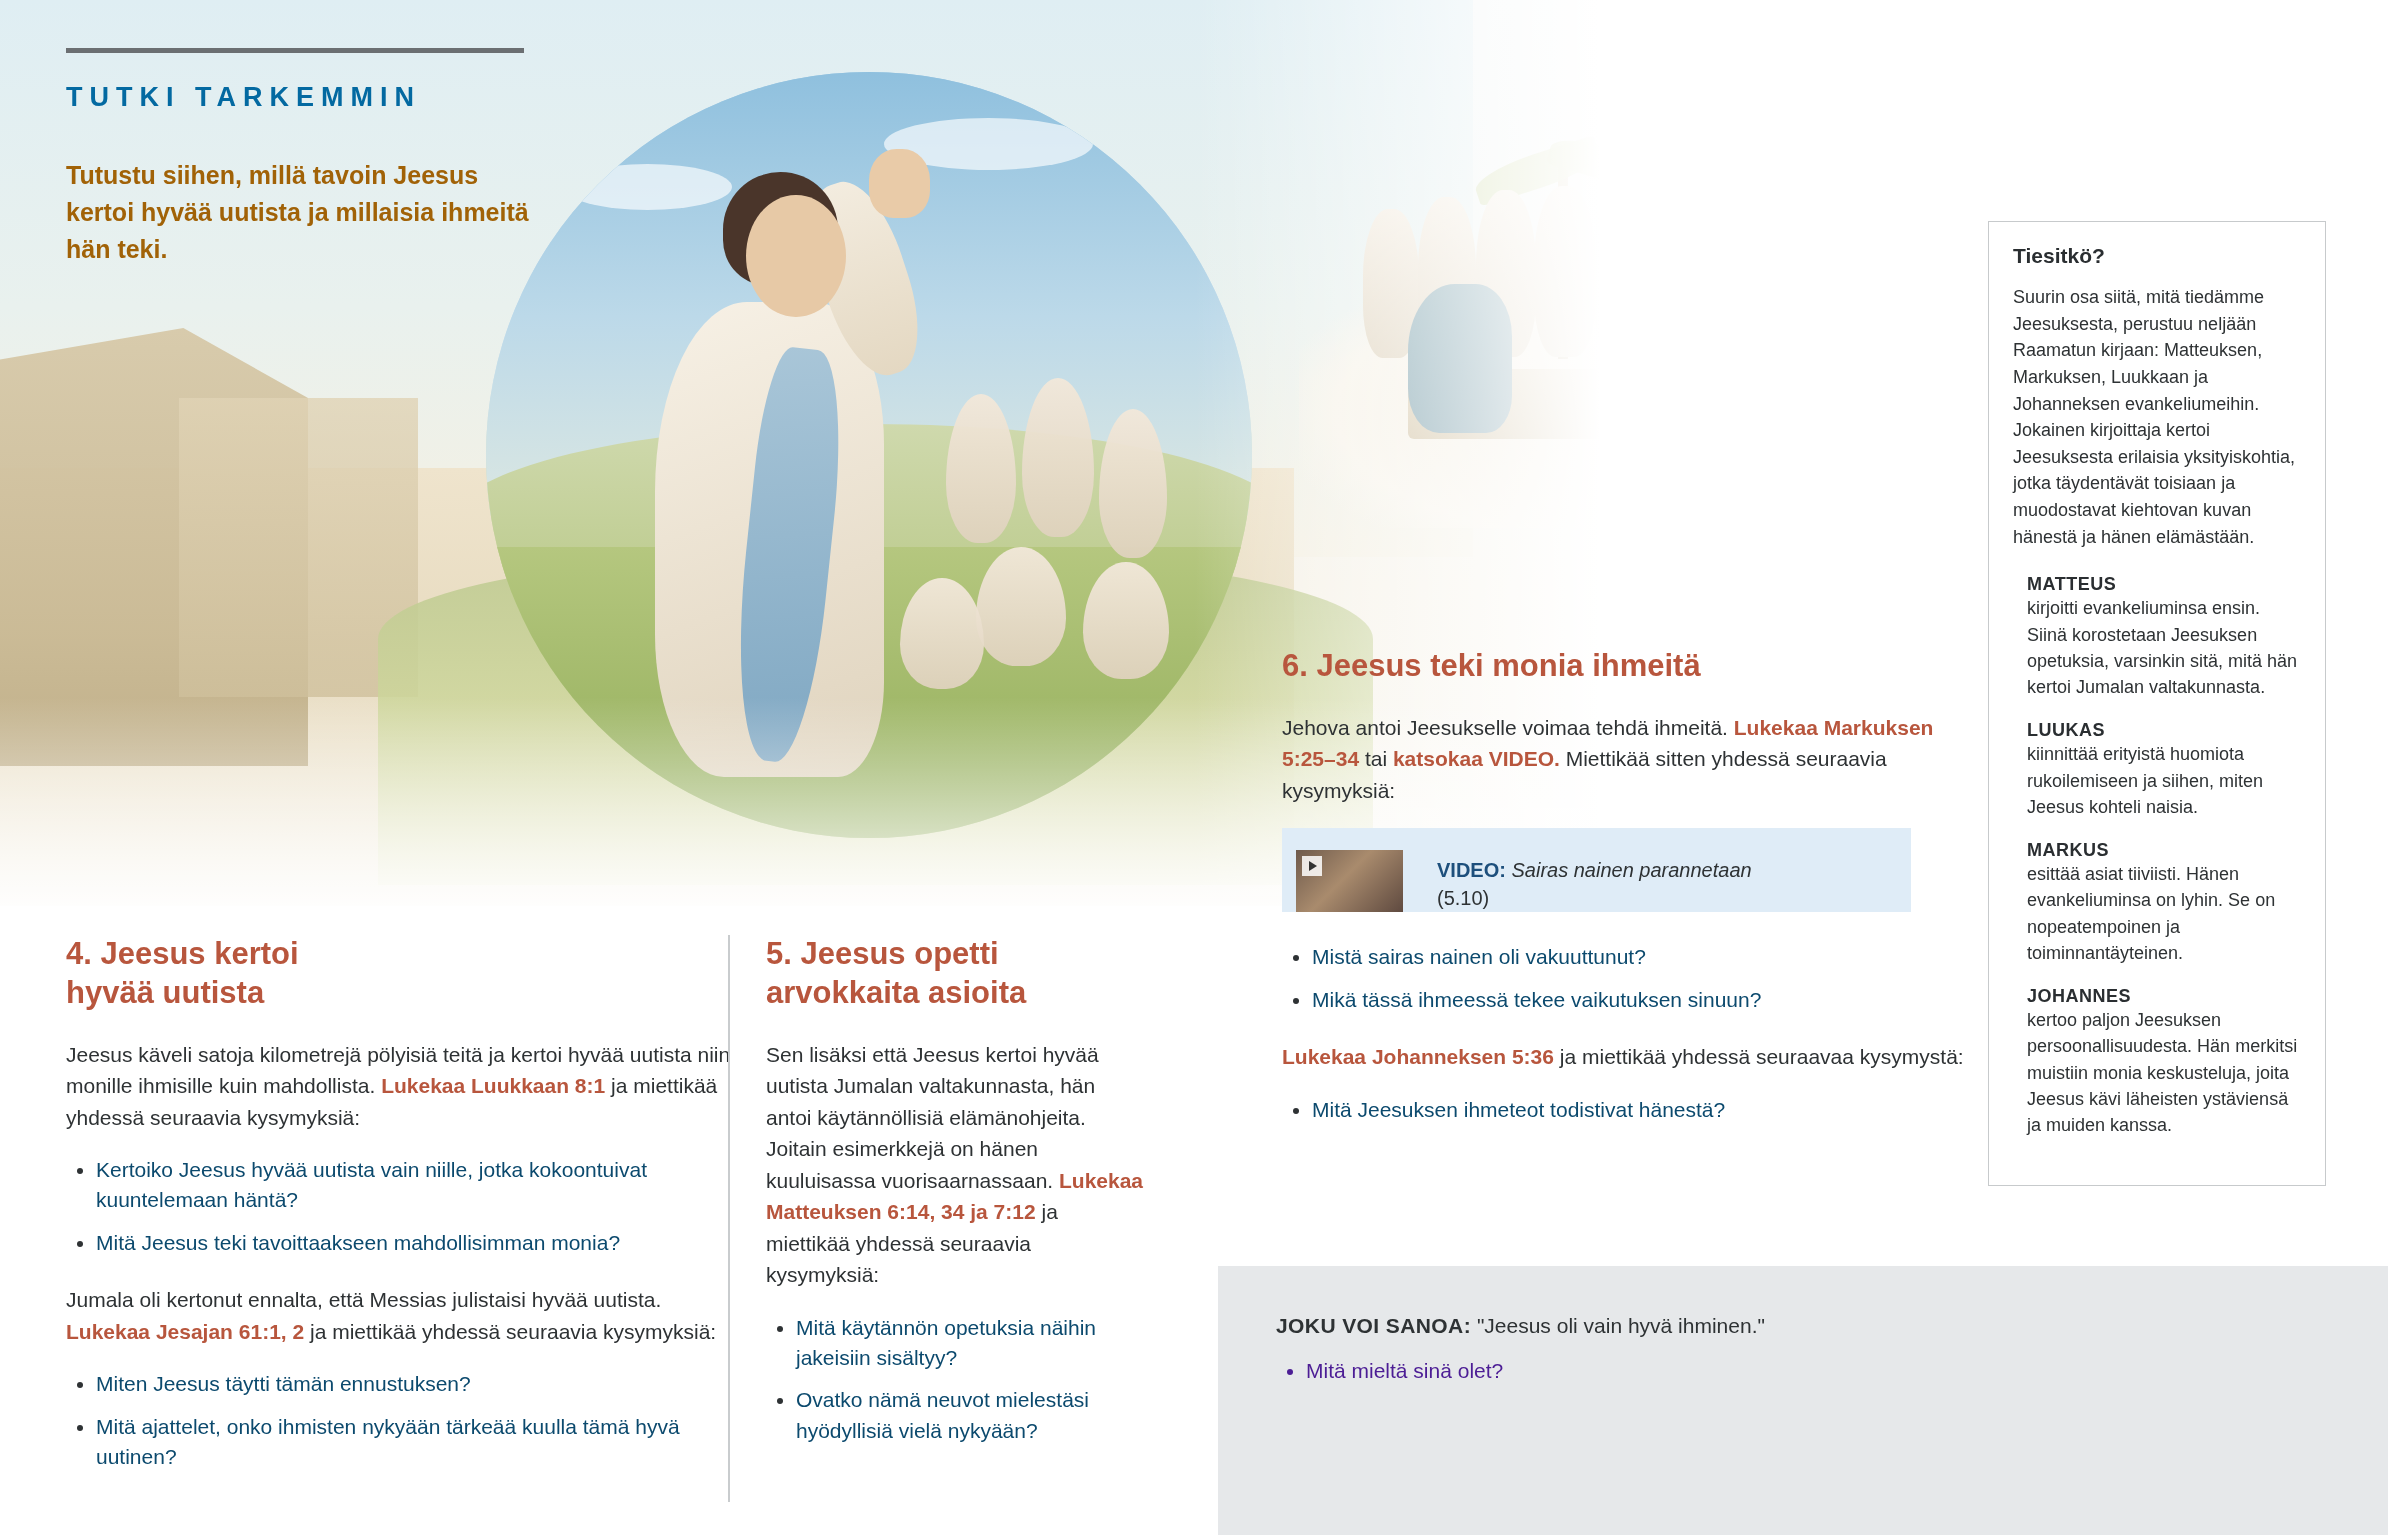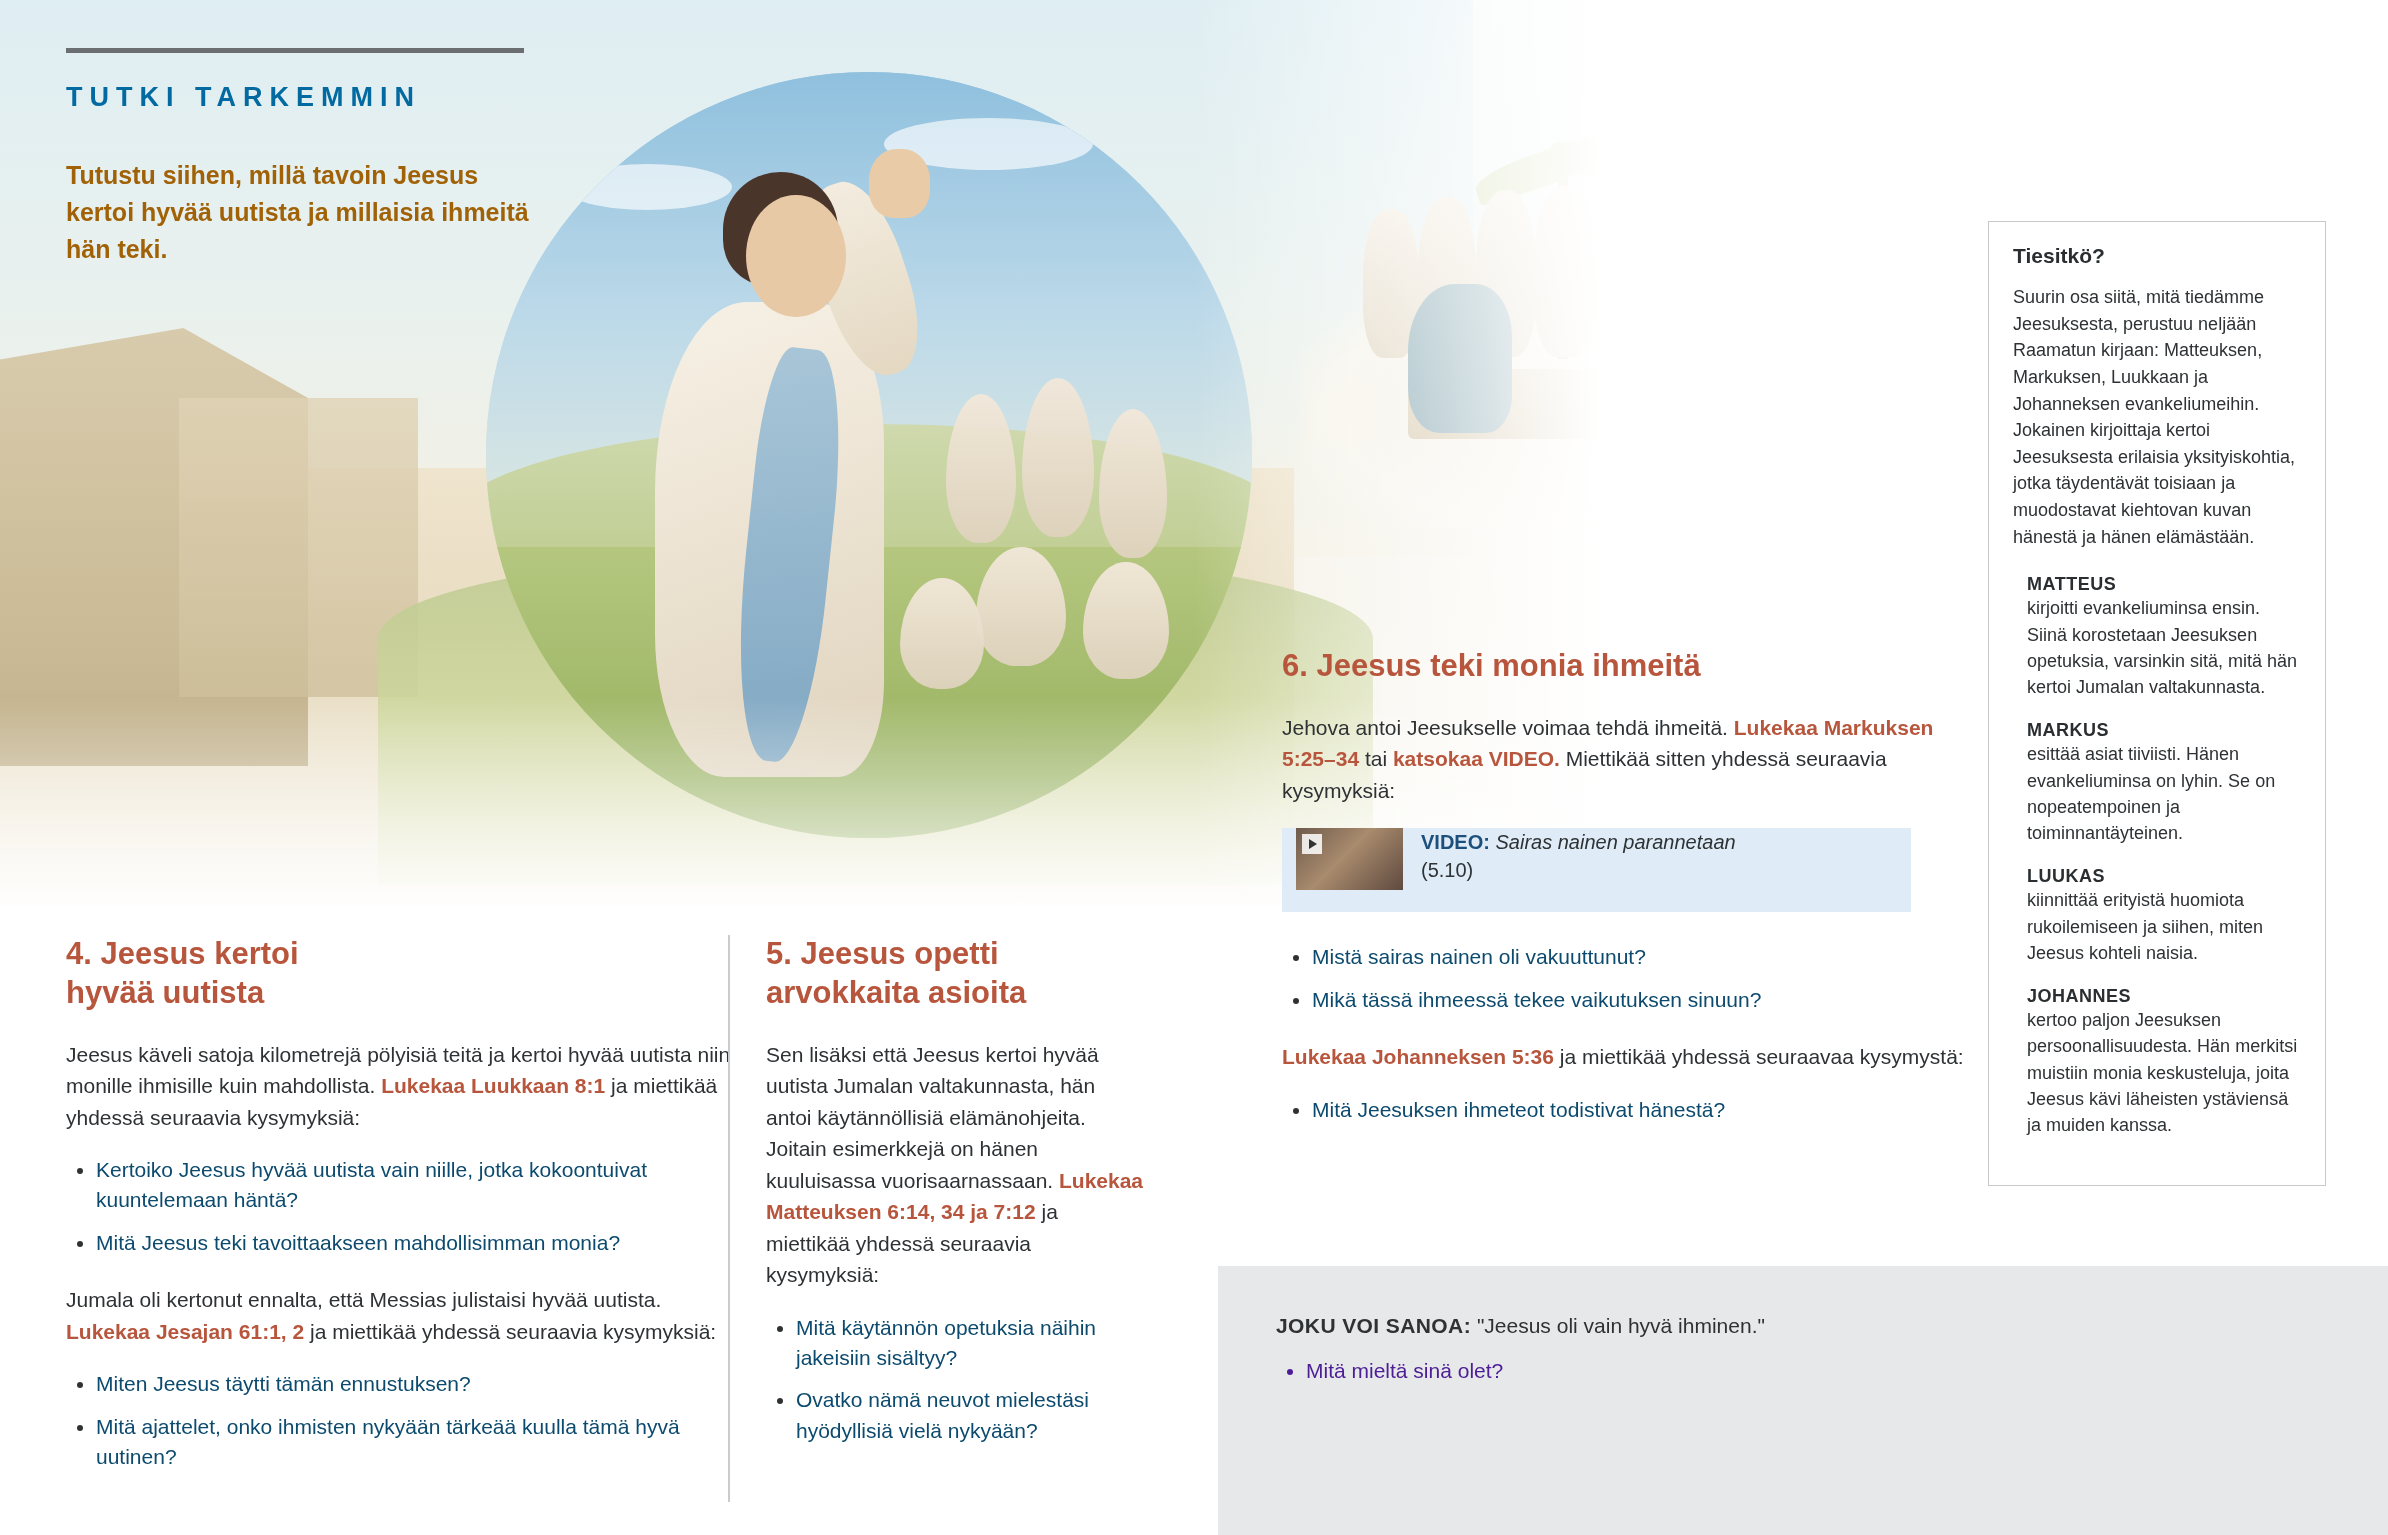--- a/index.html
+++ b/index.html
@@ -195,21 +195,21 @@
   ul.bul li {
     font-size: 21px; line-height: 1.45; color:#0c4a6e; margin-bottom: 12px;
   }
   ul.bul li::marker { color:#2e3234; }
 
   
   .video-card {
     margin: 14px 0 30px 0;
     background:#dfecf7;
     width: 629px; height: 84px;
-    display:flex; align-items:flex-start; gap:18px;
+    display:flex; align-items:flex-end; gap:34px;
     padding-left: 14px;
     box-sizing: border-box;
   }
   .video-thumb {
     width: 107px; height: 62px;
     background: linear-gradient(135deg,#6e5a4c 0%, #a98b6d 45%, #5f4a40 100%);
     position:relative; flex: none;
   }
   .play-badge {
     position:absolute; left:6px; top:6px; width:20px; height:20px;
@@ -379,26 +379,26 @@
 
 <div class="sidebox">
   <h3>Tiesitkö?</h3>
   <p class="intro">Suurin osa siitä, mitä tiedämme Jeesuksesta, perustuu neljään Raamatun kirjaan: Matteuksen, Markuksen, Luukkaan ja Johanneksen evankeliumeihin. Jokainen kirjoittaja kertoi Jeesuksesta erilaisia yksityiskohtia, jotka täydentävät toisiaan ja muodostavat kiehtovan kuvan hänestä ja hänen elämästään.</p>
 
   <div class="gospel">
     <div class="g-name">MATTEUS</div>
     <div class="g-desc">kirjoitti evankeliuminsa ensin. Siinä korostetaan Jeesuksen opetuksia, varsinkin sitä, mitä hän kertoi Jumalan valtakunnasta.</div>
   </div>
   <div class="gospel">
+    <div class="g-name">LUUKAS</div>
+    <div class="g-desc">kiinnittää erityistä huomiota rukoilemiseen ja siihen, miten Jeesus kohteli naisia.</div>
+  </div>
+  <div class="gospel">
     <div class="g-name">MARKUS</div>
     <div class="g-desc">esittää asiat tiiviisti. Hänen evankeliuminsa on lyhin. Se on nopeatempoinen ja toiminnantäyteinen.</div>
-  </div>
-  <div class="gospel">
-    <div class="g-name">LUUKAS</div>
-    <div class="g-desc">kiinnittää erityistä huomiota rukoilemiseen ja siihen, miten Jeesus kohteli naisia.</div>
   </div>
   <div class="gospel">
     <div class="g-name">JOHANNES</div>
     <div class="g-desc">kertoo paljon Jeesuksen persoonallisuudesta. Hän merkitsi muistiin monia keskusteluja, joita Jeesus kävi läheisten ystäviensä ja muiden kanssa.</div>
   </div>
 </div>
 
 <div class="bottom-panel">
   <div class="bp-inner">
     <p class="bp-line">

